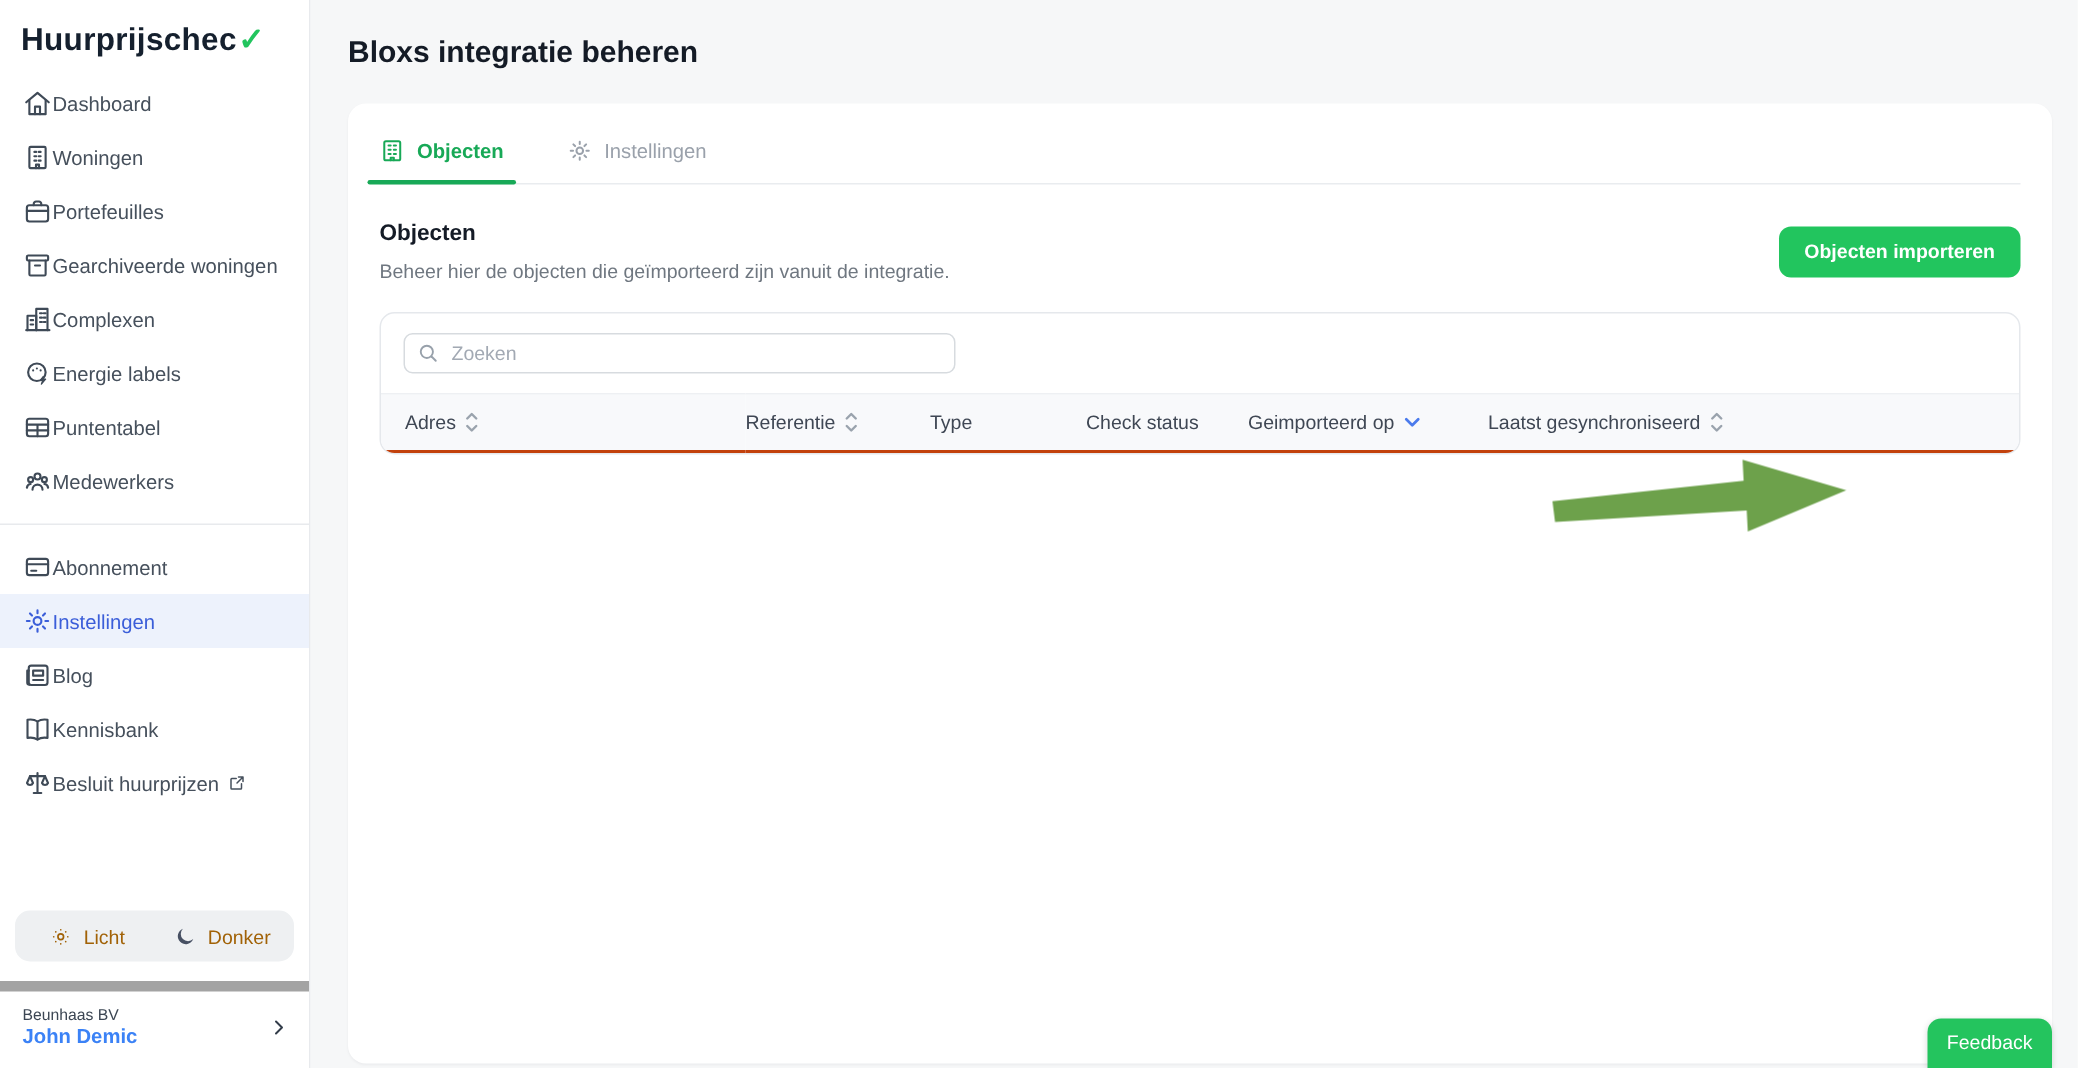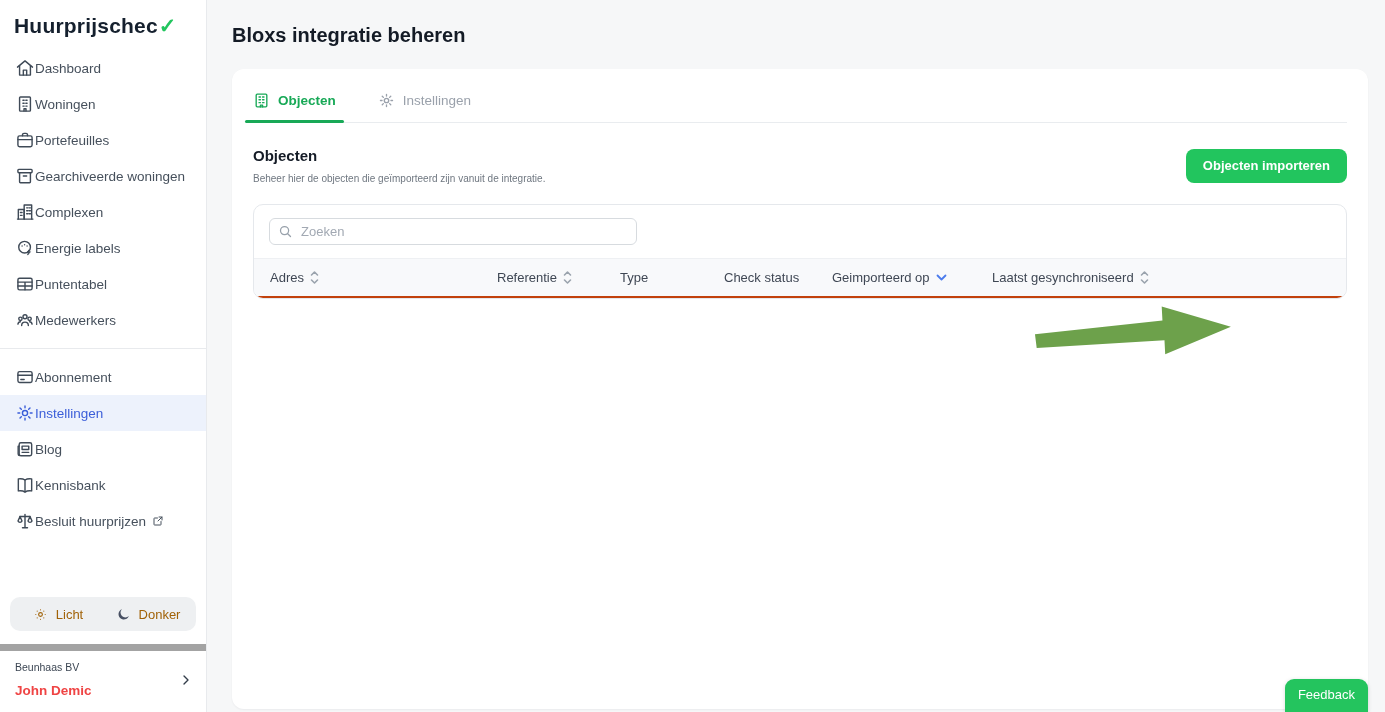--- a/index.html
+++ b/index.html
@@ -33,40 +33,40 @@
     display: flex; align-items: center; height: 34px; padding: 3px;
   }
   .theme-btn {
     flex: 1; display: flex; align-items: center; justify-content: center; gap: 8px;
     font-size: 13px; color: #a16207; height: 28px; border-radius: 8px; cursor: pointer;
     background: transparent; border: none; font-family: inherit;
   }
   .account { display: flex; align-items: center; padding: 10px 12px 14px 15px; border-top: 7px solid #a3a3a3; cursor: pointer; }
   .account-names { flex: 1; }
   .account-company { font-size: 10.5px; color: #3c4653; }
-  .account-user { font-size: 13.5px; font-weight: 700; color: #ef4444; margin-top: 10px; }
+  .account-user { font-size: 13.5px; font-weight: 700; color: #3b82f6; margin-top: 0; }
   .account-chevron { color: #323c49; display: inline-flex; }
   
   .main { margin-left: 207px; padding: 24px 17px 0 25px; position: relative; }
   .page-title { font-size: 20px; font-weight: 700; color: #141b26; margin-bottom: 22px; }
   .card {
     background: #ffffff; border-radius: 12px; box-shadow: 0 1px 2px rgba(16,24,40,.05);
     padding: 10px 21px 24px; min-height: 640px;
   }
   .tabs { display: flex; gap: 42px; height: 44px; align-items: stretch; border-bottom: 1px solid #e9ecef; }
   .tab { display: flex; align-items: center; gap: 8px; font-size: 13.5px; color: #9aa1ab; cursor: pointer; position: relative; }
   .tab .ticon { display: inline-flex; width: 17px; height: 17px; }
   .tab.active { color: #18a957; font-weight: 700; }
   .tab.active::after {
     content: ""; position: absolute; left: -8px; right: -8px; bottom: -1px;
     height: 3px; background: #18a957; border-radius: 3px;
   }
   .section-head { display: flex; justify-content: space-between; align-items: center; padding: 24px 0 20px; }
   .section-title { font-size: 15px; font-weight: 700; color: #141b26; }
-  .section-subtitle { font-size: 10px; color: #6f7780; margin-top: 9px; }
+  .section-subtitle { font-size: 13px; color: #6f7780; margin-top: 9px; }
   .import-btn {
     background: #22c55e; color: #ffffff; border: none; border-radius: 8px;
     font-size: 13px; font-weight: 600; font-family: inherit;
     height: 34px; padding: 0 17px; cursor: pointer;
   }
   
   .table-wrap { border: 1px solid #e5e8ec; border-radius: 10px; overflow: hidden; }
   .search-row { padding: 13px 15px; }
   .search-box { position: relative; width: 368px; }
   .search-box input {

